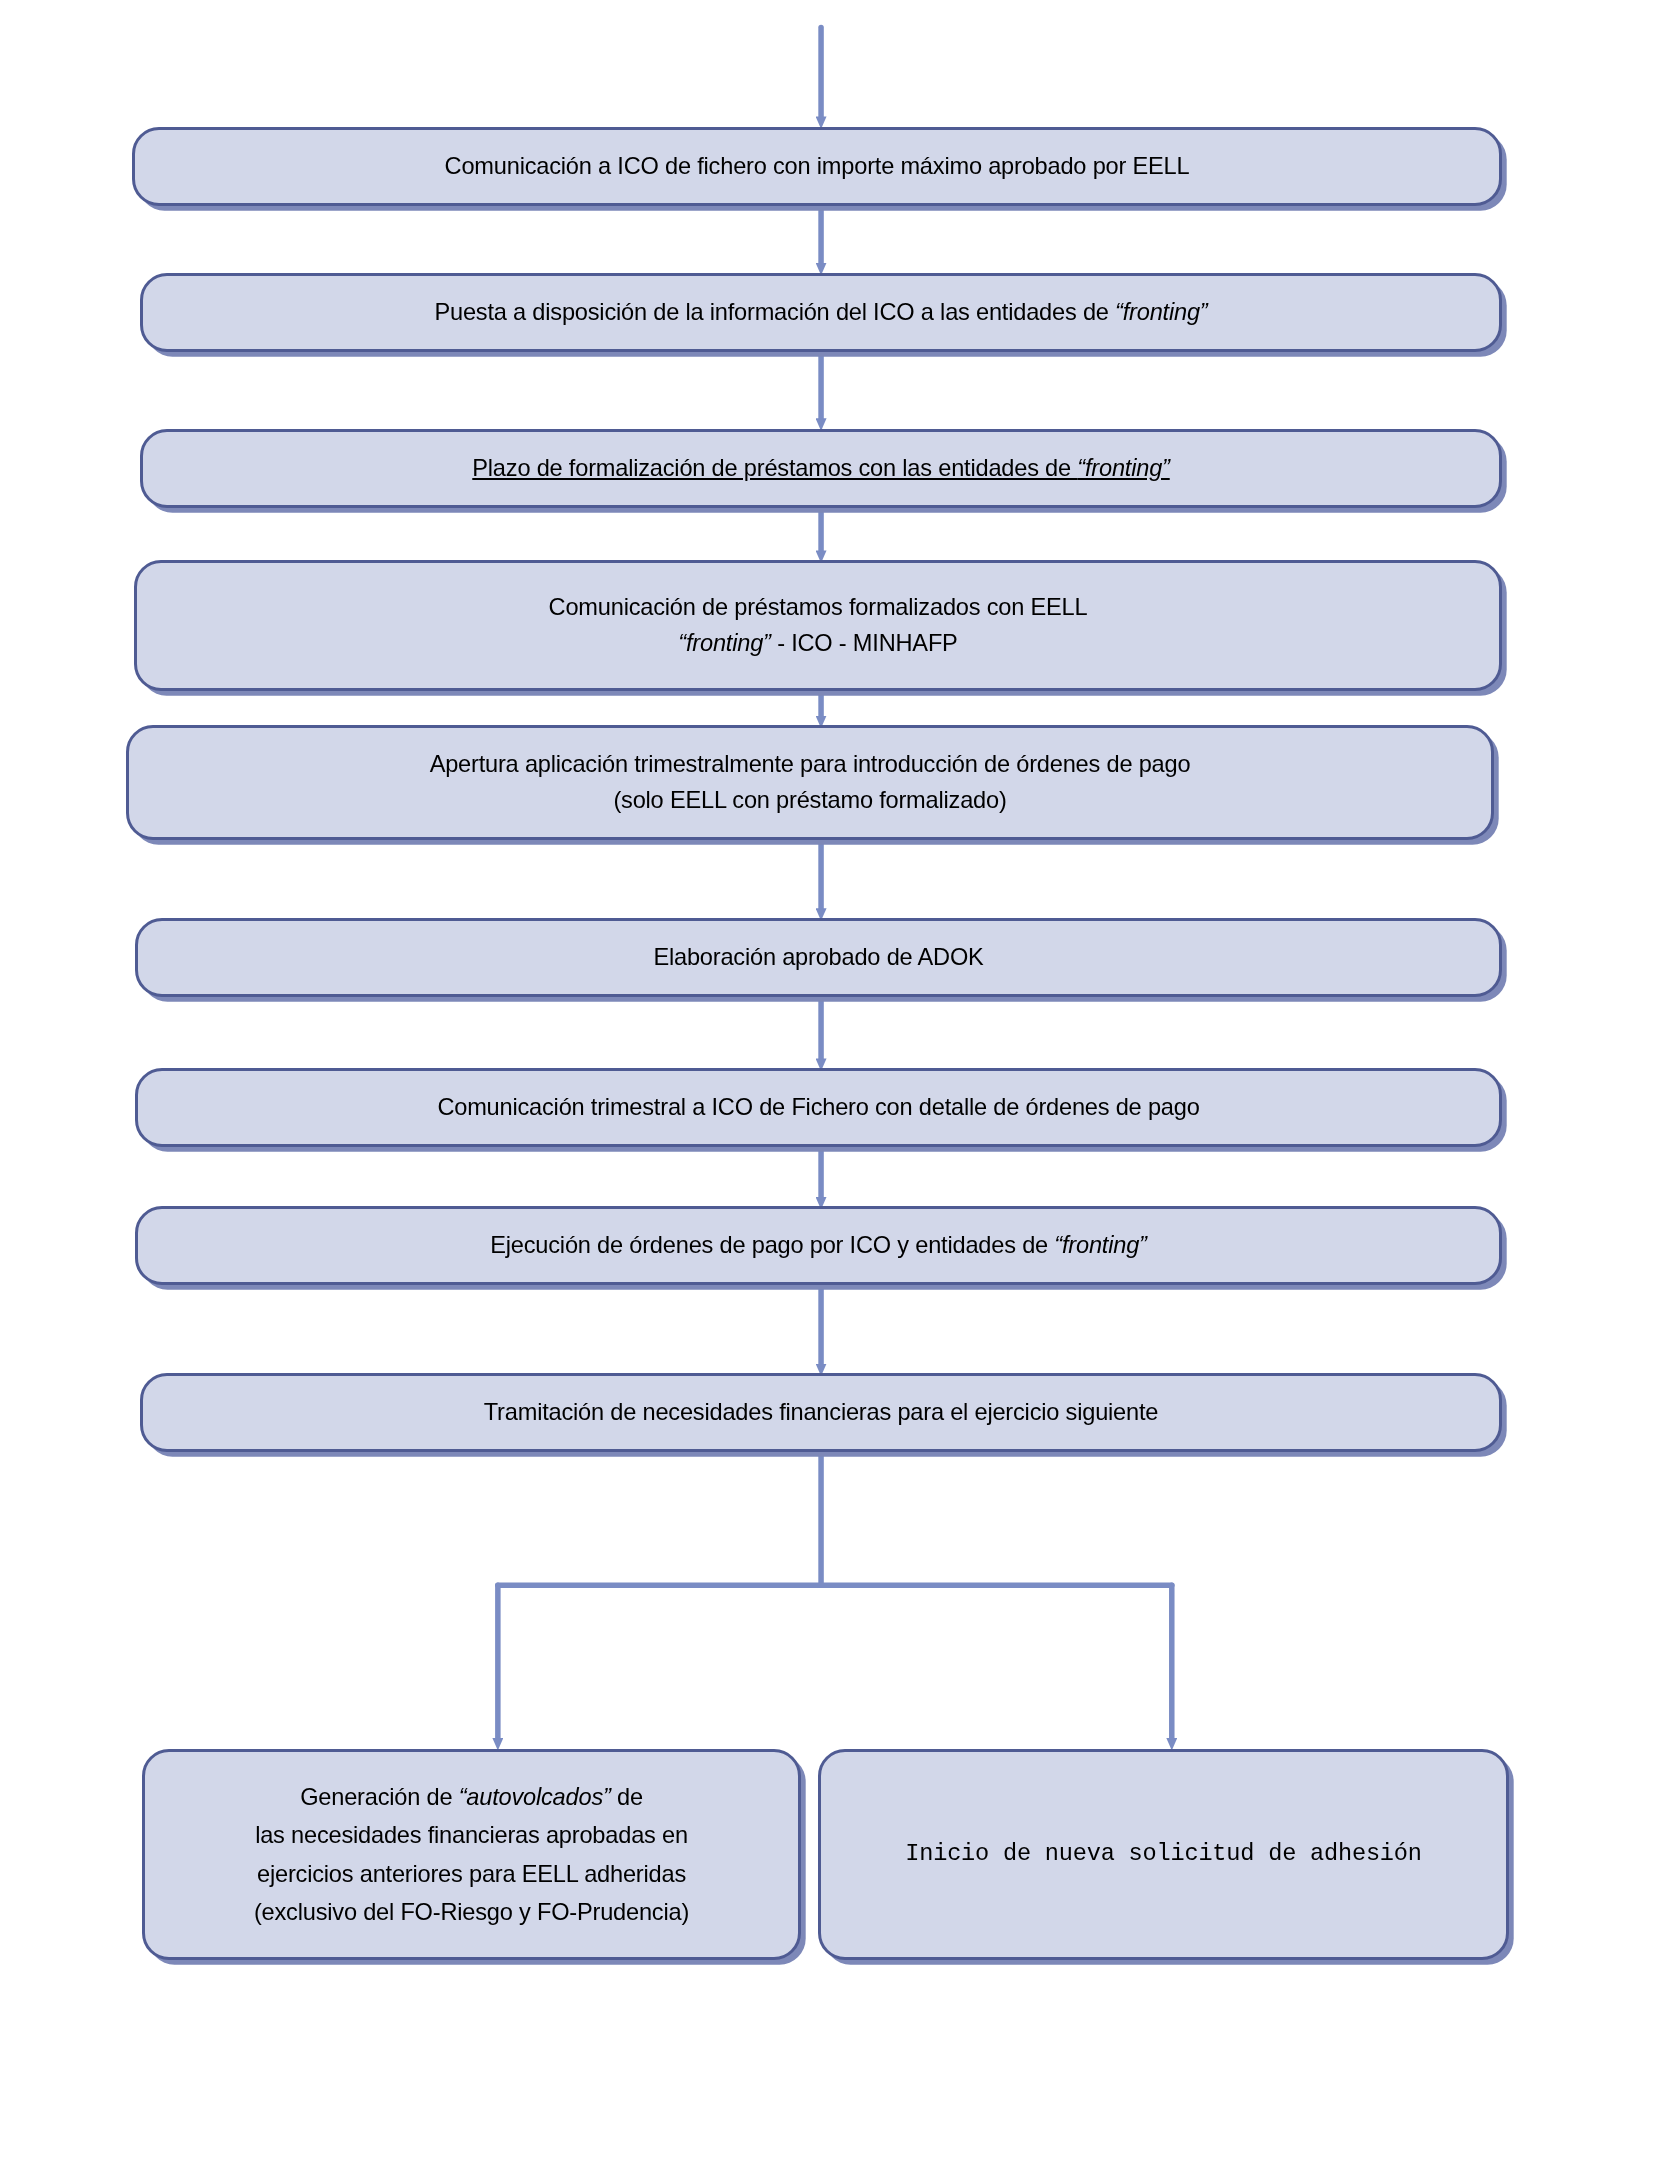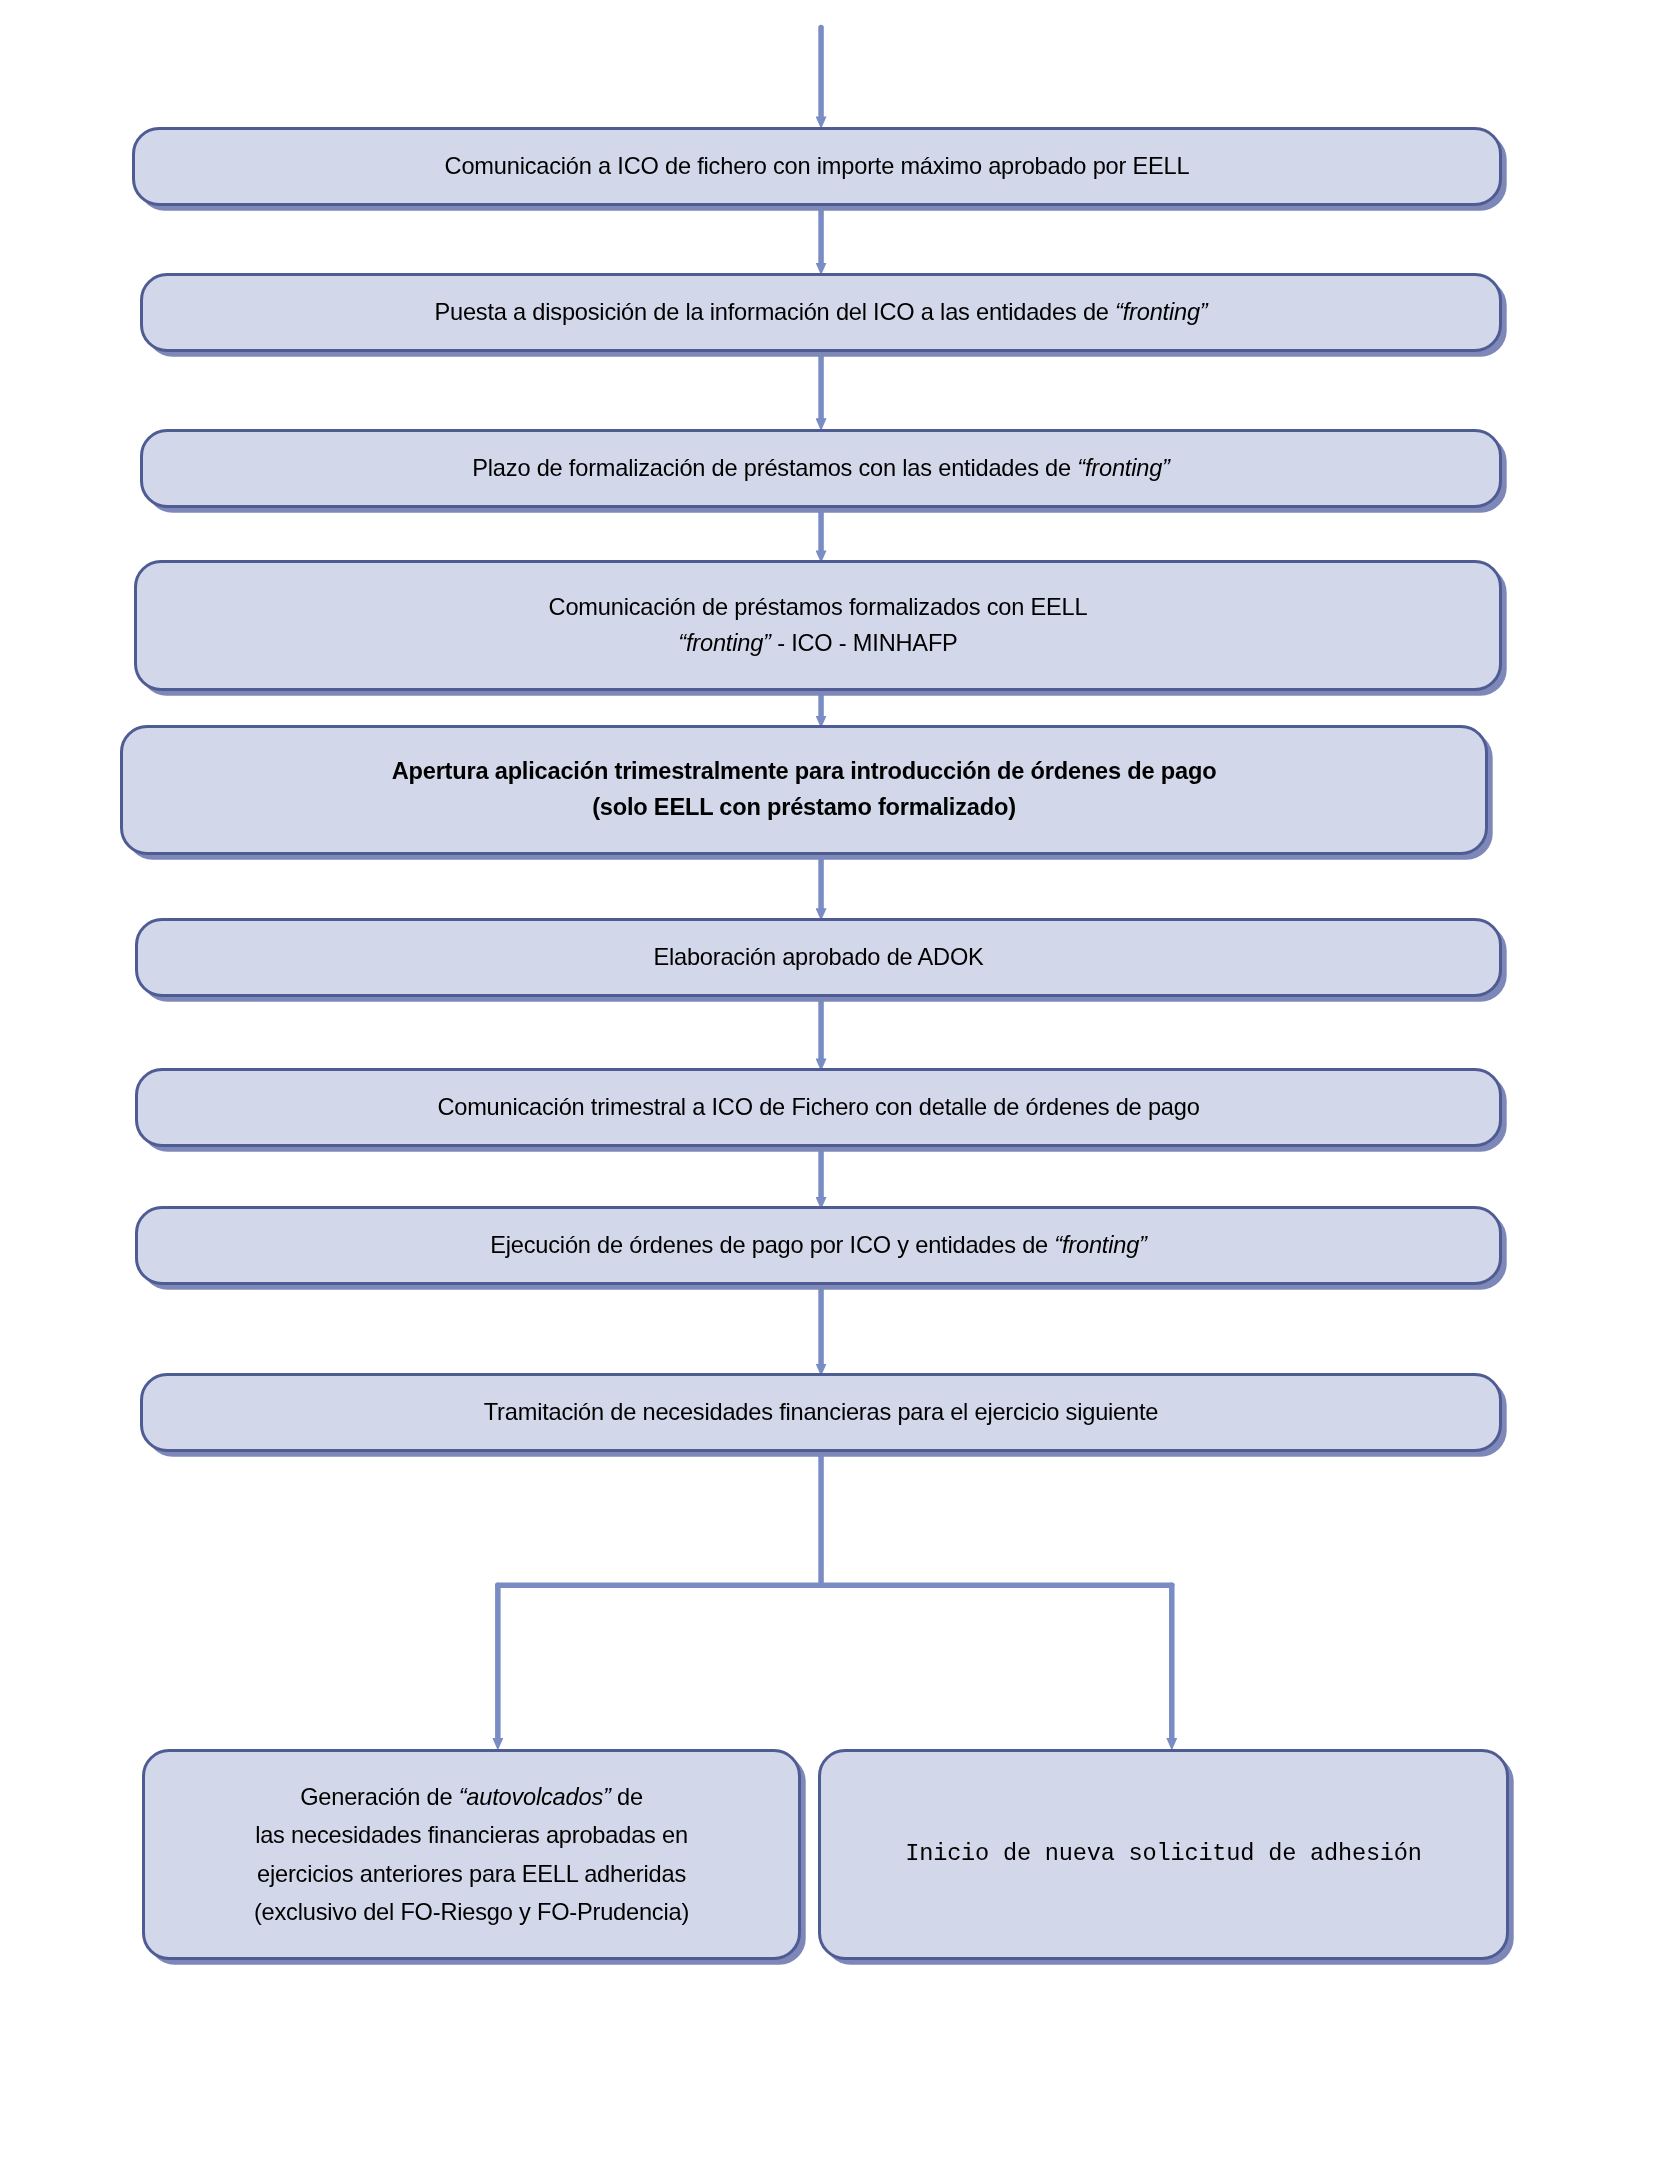--- a/index.html
+++ b/index.html
@@ -92,29 +92,29 @@
   </svg>
 
   <div class="node" style="left:132px; top:127px; width:1370px; height:79px;">
     <span class="txt">Comunicación a ICO de fichero con importe máximo aprobado por EELL</span>
   </div>
 
   <div class="node" style="left:140px; top:273px; width:1362px; height:79px;">
     <span class="txt">Puesta a disposición de la información del ICO a las entidades de <em>“fronting”</em></span>
   </div>
 
-  <div class="node" style="left:140px; top:429px; width:1362px; height:79px;">
+  <div class="node" style="left:140px; top:429px; width:1362px; height:79px;text-decoration:underline;">
     <span class="txt">Plazo de formalización de préstamos con las entidades de <em>“fronting”</em></span>
   </div>
 
   <div class="node tall" style="left:134px; top:560px; width:1368px; height:131px;">
     <span class="txt">Comunicación de préstamos formalizados con EELL<br><em>“fronting”</em> - ICO - MINHAFP</span>
   </div>
 
-  <div class="node tall" style="left:120px; top:725px; width:1368px; height:130px;font-weight:bold;">
+  <div class="node tall" style="left:126px; top:725px; width:1368px; height:115px;">
     <span class="txt">Apertura aplicación trimestralmente para introducción de órdenes de pago<br>(solo EELL con préstamo formalizado)</span>
   </div>
 
   <div class="node" style="left:135px; top:918px; width:1367px; height:79px;">
     <span class="txt">Elaboración aprobado de ADOK</span>
   </div>
 
   <div class="node" style="left:135px; top:1068px; width:1367px; height:79px;">
     <span class="txt">Comunicación trimestral a ICO de Fichero con detalle de órdenes de pago</span>
   </div>

